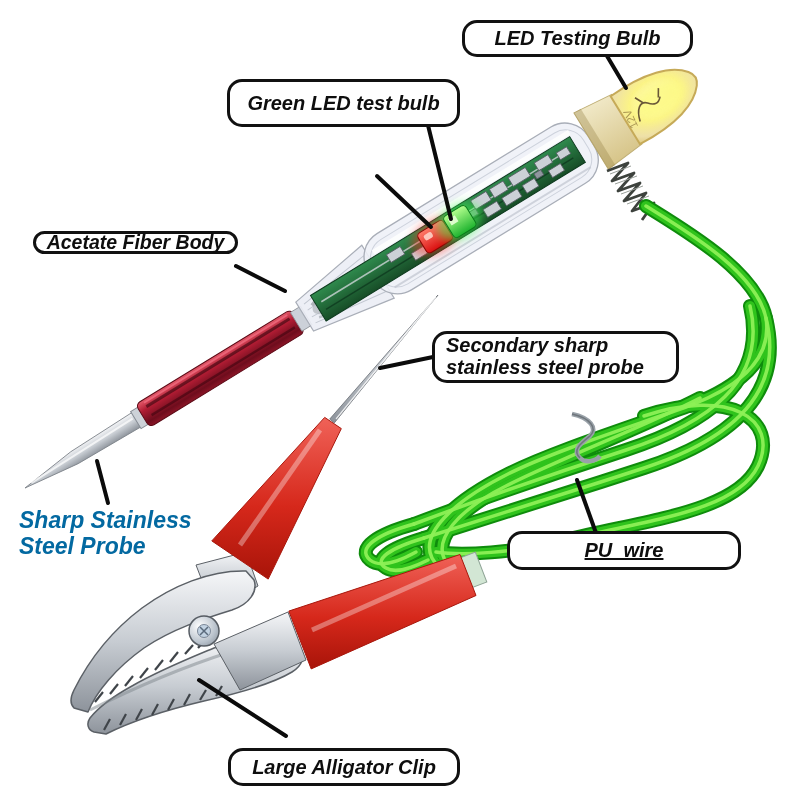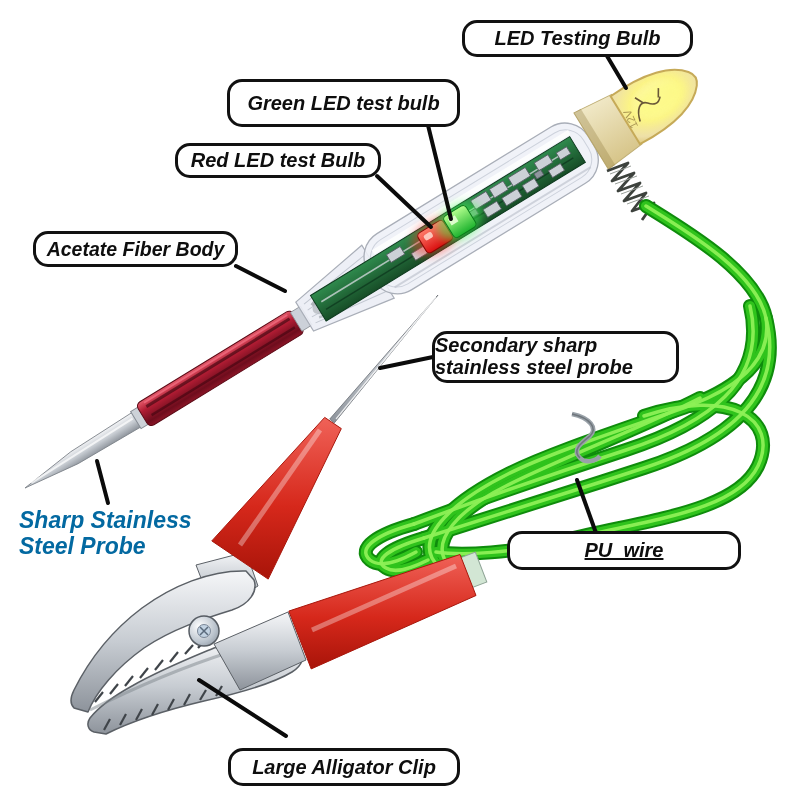--- a/index.html
+++ b/index.html
@@ -6,23 +6,23 @@
   .stage{position:relative;width:800px;height:800px;background:#fff;overflow:hidden;
          font-family:"Liberation Sans",sans-serif;}
   .stage svg{position:absolute;left:0;top:0;}
   .callout{position:absolute;display:flex;align-items:center;justify-content:center;
            background:#fff;border:3px solid #111;border-radius:15px;color:#0e0e0e;
            font:italic 700 20px/1.15 "Liberation Sans",sans-serif;
            white-space:pre;box-sizing:border-box;z-index:5;}
   #lbl-led      {left:462px;top:20px;width:231px;height:37px;}
   #lbl-green    {left:227px;top:79px;width:233px;height:48px;}
   #lbl-red      {left:175px;top:143px;width:206px;height:35px;}
-  #lbl-acetate  {left:33px;top:231px;width:205px;height:36px;font-size:19.5px;}
+  #lbl-acetate  {left:33px;top:231px;width:205px;height:23px;font-size:19.5px;}
   #lbl-secondary{left:432px;top:331px;width:247px;height:52px;justify-content:flex-start;
-                 text-align:left;line-height:1.08;}
+                 padding-left:11px;text-align:left;line-height:1.08;}
   #lbl-pu       {left:507px;top:531px;width:234px;height:39px;text-decoration:underline;}
   #lbl-clip     {left:228px;top:748px;width:232px;height:38px;}
   #txt-sharp    {position:absolute;left:19px;top:507px;color:#0369a1;white-space:pre;
                  font:italic 700 23px/1.13 "Liberation Sans",sans-serif;z-index:5;}
   .wd{stroke:#0f8c0c;stroke-width:14;fill:none;stroke-linecap:round;}
   .wm{stroke:#2fc31c;stroke-width:10;fill:none;stroke-linecap:round;}
   .wh{stroke:#8df056;stroke-width:3.5;fill:none;stroke-linecap:round;opacity:.95;}
   .leader{stroke:#0b0b0b;stroke-width:4;stroke-linecap:round;}
 </style>
 </head>
@@ -220,21 +220,20 @@
     <line class="leader" x1="236" y1="266" x2="285" y2="291"></line>
     <line class="leader" x1="433" y1="357" x2="380" y2="368"></line>
     <line class="leader" x1="596" y1="533" x2="577" y2="480"></line>
     <line class="leader" x1="286" y1="736" x2="199" y2="680"></line>
     <line class="leader" x1="97" y1="461" x2="108" y2="503" stroke-width="3"></line>
   </g>
 </svg>
 
   <div class="callout" id="lbl-led">LED Testing Bulb</div>
   <div class="callout" id="lbl-green">Green LED test bulb</div>
-  <div class="callout" id="lbl-red">Red LED test Bulb</div>
   <div class="callout" id="lbl-acetate">Acetate Fiber Body</div>
   <div class="callout" id="lbl-secondary">Secondary sharp
 stainless steel probe</div>
   <div class="callout" id="lbl-pu">PU  wire</div>
   <div class="callout" id="lbl-clip">Large Alligator Clip</div>
   <div id="txt-sharp">Sharp Stainless
 Steel Probe</div>
 </div>
 
 </body></html>

